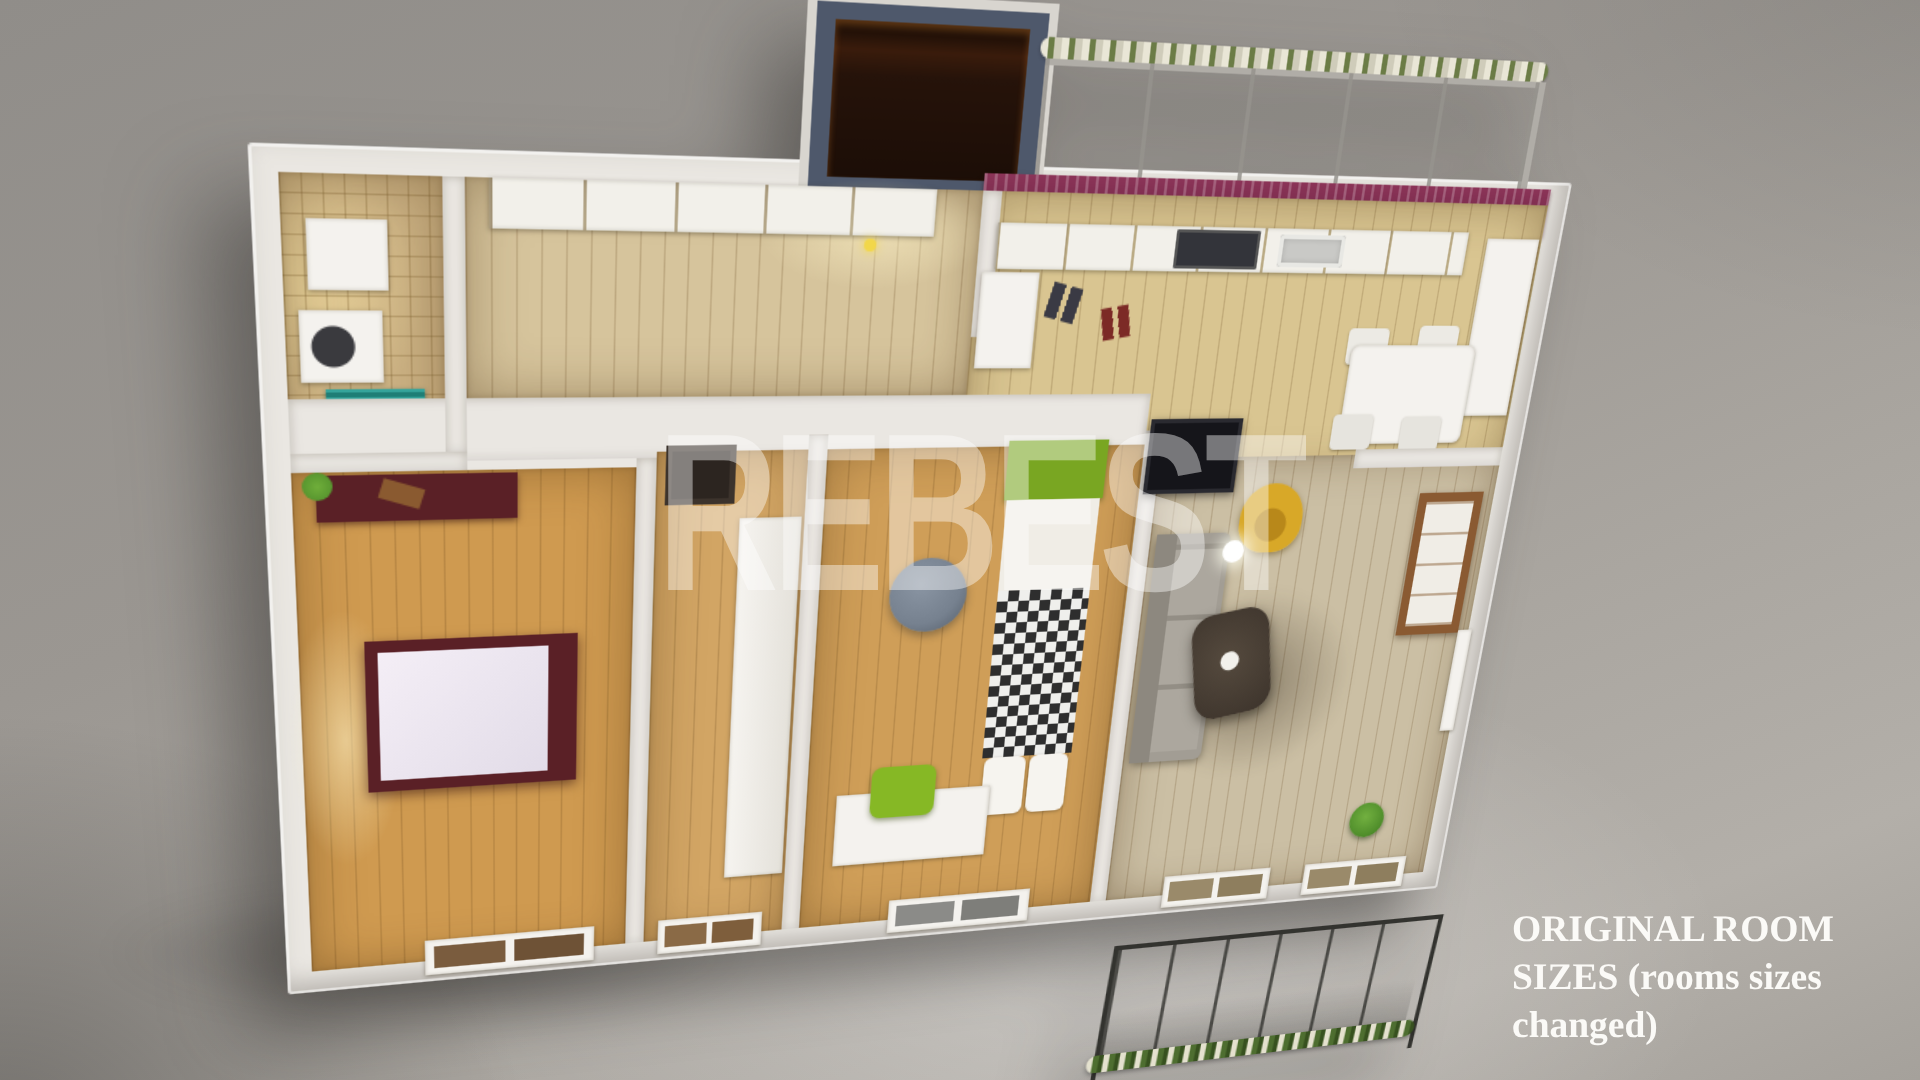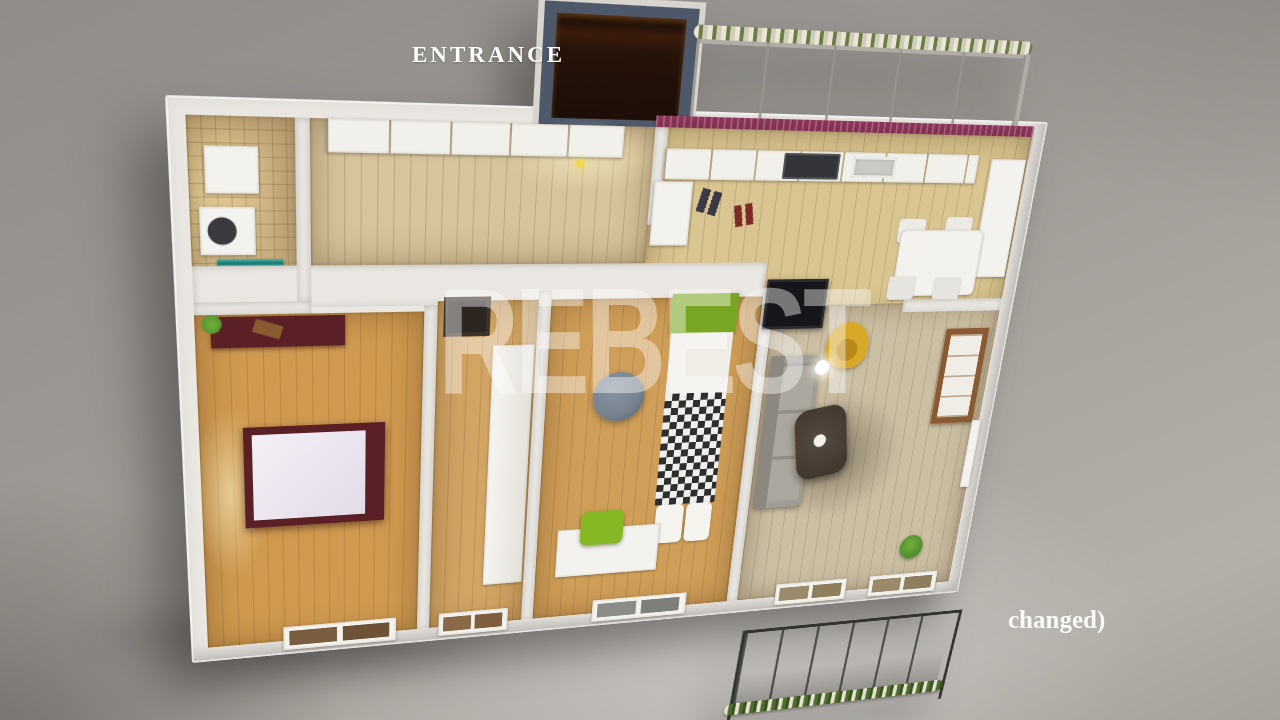--- a/index.html
+++ b/index.html
@@ -158,19 +158,20 @@
       <div class="a" style="left:47px;top:5px;width:37px;height:17px;background:#8e7e5e;"></div>
     </div>
     <div class="a white-furn" style="left:760px;top:528px;width:90px;height:27px;">
       <div class="a" style="left:5px;top:5px;width:37px;height:17px;background:#9a8a6a;"></div>
       <div class="a" style="left:47px;top:5px;width:37px;height:17px;background:#8e7e5e;"></div>
     </div>
   </div>
 
   <div class="a watermark">REBEST</div>
 
-  <div class="a entrance-label">ENTRANCE</div>
 
   <div class="a note">
+    <div>ORIGINAL ROOM</div>
+    <div>SIZES (rooms sizes</div>
     <div>changed)</div>
   </div>
 
 </div>
 
 </body></html>

